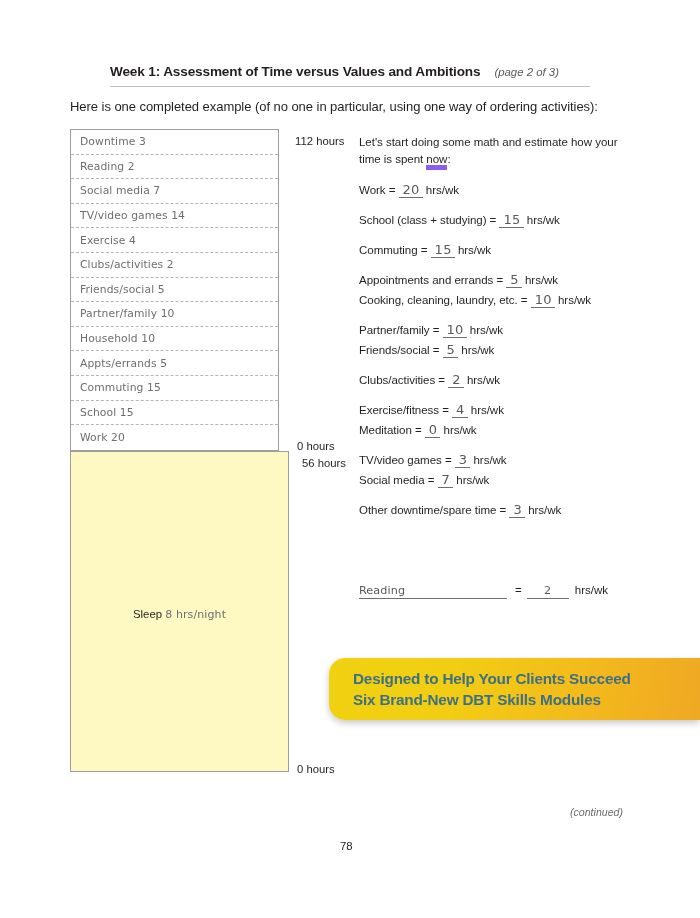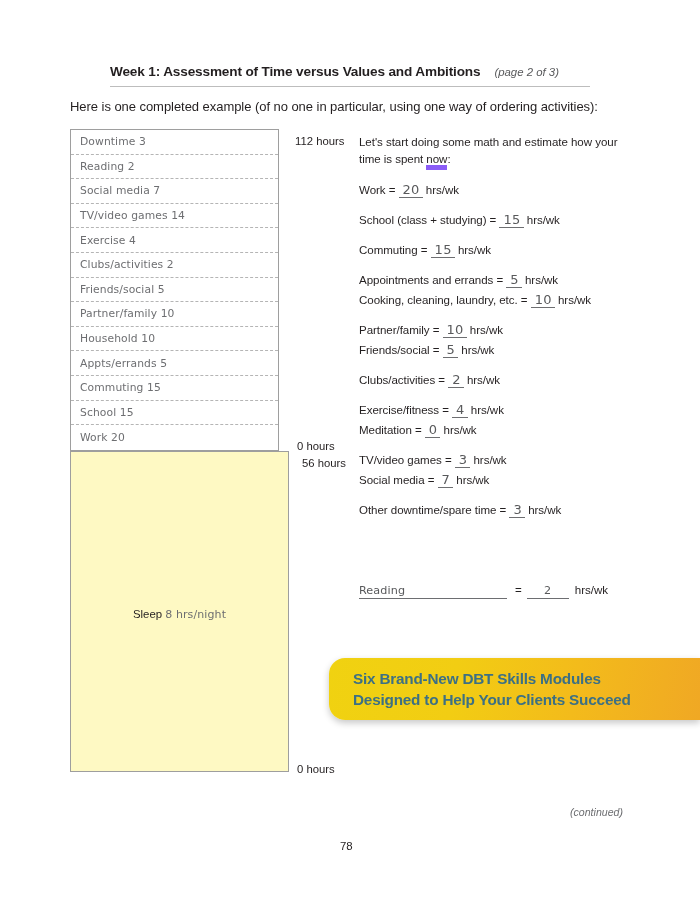--- a/index.html
+++ b/index.html
@@ -319,18 +319,18 @@
       <div class="writein" style="margin-top: 20px;">
         <span class="blank-long"></span>
         <span>=</span>
         <span class="blank-short"></span>
         <span>hrs/wk</span>
       </div>
     </div>
 </div>
 
 <div class="promo-banner">
+  <div class="promo-line">Designed to Help Your Clients Succeed</div>
   <div class="promo-line">Six Brand-New DBT Skills Modules</div>
-  <div class="promo-line">Designed to Help Your Clients Succeed</div>
 </div>
 
 <div class="continued">(continued)</div>
 <div class="page-number">78</div>
 
 </body></html>

